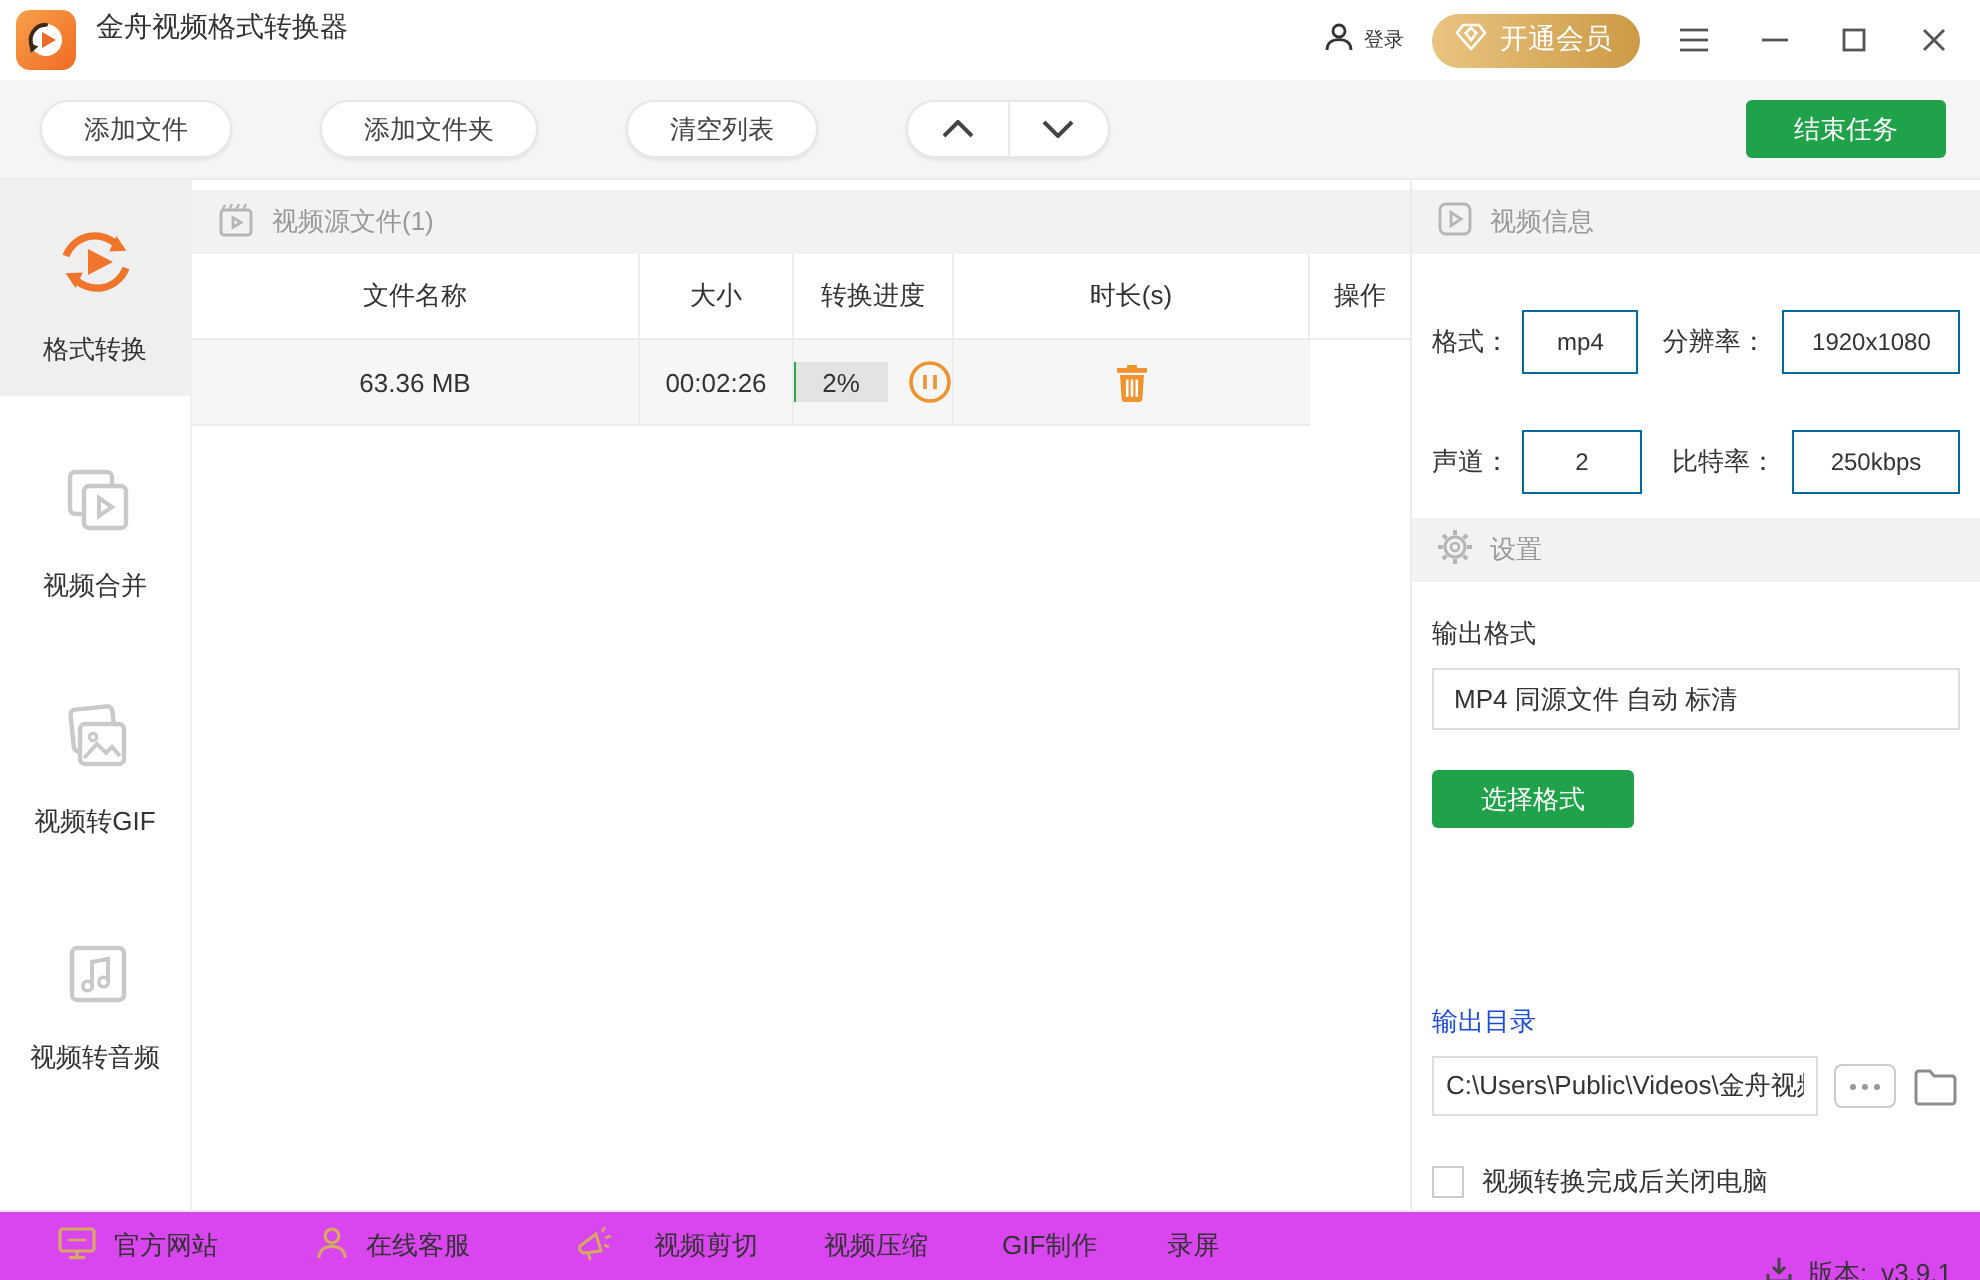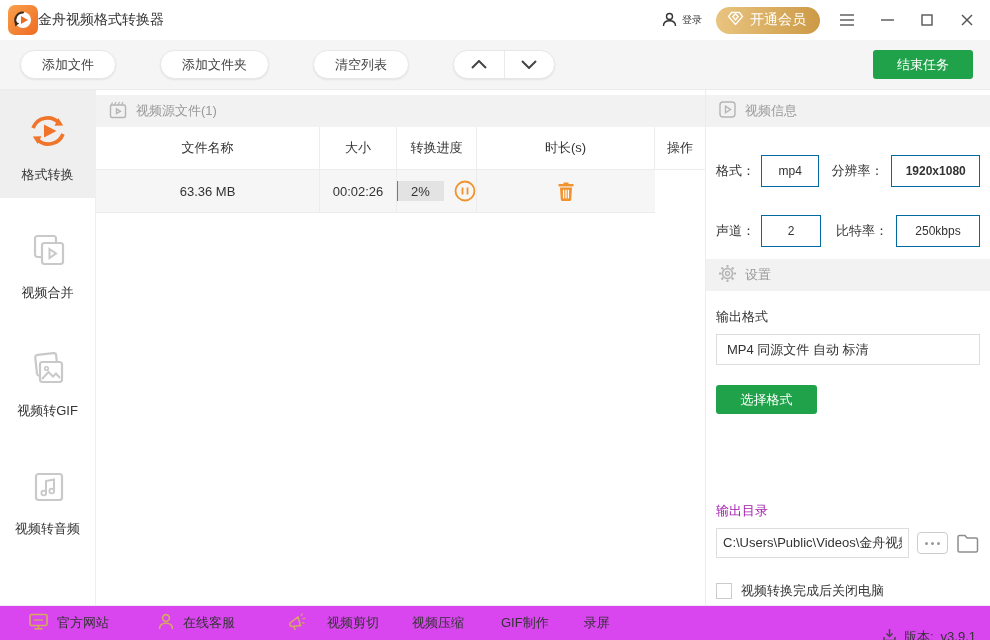--- a/index.html
+++ b/index.html
@@ -2,21 +2,21 @@
 <html><head>
 <meta charset="utf-8">
 <style>
   * { margin:0; padding:0; box-sizing:border-box; }
   html,body { width:990px; height:640px; overflow:hidden; }
   body { font-family:"Liberation Sans","DejaVu Sans",sans-serif; font-size:13px; color:#333; background:#fff; }
   .window { width:990px; height:640px; display:flex; flex-direction:column; background:#fff; }
 
   
   .titlebar { height:40px; display:flex; align-items:center; justify-content:space-between; background:#fff; padding:0 10px 0 8px; flex:0 0 auto; }
-  .tb-left { display:flex; align-items:center; }
+  .tb-left { display:flex; align-items:flex-start; gap:10px; }
   .logo { width:30px; height:30px; border-radius:7px; background:linear-gradient(135deg,#f9a04a,#ee6b23); display:flex; align-items:center; justify-content:center; }
   .app-title { font-size:14px; color:#333; }
   .tb-right { display:flex; align-items:center; gap:14px; }
   .login { display:flex; align-items:center; gap:4px; color:#333; font-size:10px; cursor:default; }
   .vip-badge { display:flex; align-items:center; gap:6px; background:linear-gradient(90deg,#e9c480,#cc9a46); color:#fff; border-radius:14px; height:27px; padding:0 14px 0 11px; font-size:14px; }
   .winbtn { width:26px; height:26px; display:flex; align-items:center; justify-content:center; color:#555; }
   .winbtn svg { display:block; }
 
   
   .toolbar { height:50px; background:#f5f5f5; display:flex; align-items:center; padding:0 17px 0 20px; gap:0; flex:0 0 auto; border-bottom:1px solid #ececec; }
@@ -54,29 +54,29 @@
   .progress-text { position:absolute; inset:0; display:flex; align-items:center; justify-content:center; font-size:13px; color:#333; }
   .icon-btn { background:none; border:none; cursor:pointer; display:flex; align-items:center; justify-content:center; padding:0; }
 
   
   .rightpanel { width:285px; flex:0 0 auto; border-left:1px solid #ececec; display:flex; flex-direction:column; background:#fff; }
   .info-row { display:flex; align-items:center; margin-top:28px; padding:0 10px; gap:6px; }
   .info-row:first-of-type { margin-top:30px; }
   .f-label { font-size:13px; color:#333; white-space:nowrap; }
   .f-box { border:1px solid #0369a1; height:32px; display:flex; align-items:center; justify-content:center; font-size:12px; color:#333; background:#fff; }
   .box-format { width:60px; }
-  .box-res { width:91px; margin-left:2px;font-weight:bold; }
+  .box-res { width:91px; margin-left:2px; }
   .box-ch { width:60px; }
   .box-br { width:84px; margin-left:2px; }
   .grow { flex:1; }
   .settings-header { margin-top:12px; }
   .out-label { margin-top:17px; padding:0 10px; font-size:13px; color:#333; }
   .format-box { margin:8px 10px 0 10px; border:1px solid #ddd; height:31px; display:flex; align-items:center; padding:0 10px; font-size:13px; color:#333; }
   .choose-btn { margin:20px 10px 0 10px; width:101px; height:29px; background:#1fa24a; color:#fff; border:none; border-radius:3px; font-size:13px; cursor:pointer; font-family:inherit; }
-  .dir-label { margin-top:88px; padding:0 10px; font-size:13px; color:#a21caf; }
+  .dir-label { margin-top:88px; padding:0 10px; font-size:13px; color:#1d4ed8; }
   .dir-row { display:flex; align-items:center; margin:8px 10px 0 10px; gap:8px; }
   .dir-input { width:200px; height:30px; border:1px solid #ddd; padding:0 6px; font-size:13px; color:#333; font-family:inherit; outline:none; }
   .dots-btn { width:32px; height:22px; border:1px solid #ccc; border-radius:4px; background:#fff; display:flex; align-items:center; justify-content:center; gap:3px; cursor:pointer; }
   .dot { width:3px; height:3px; border-radius:50%; background:#999; }
   .folder-btn { cursor:pointer; display:flex; align-items:center; }
   .chk-row { display:flex; align-items:center; gap:9px; margin:24px 10px 0 10px; }
   .chk-box { width:16px; height:16px; border:1px solid #ccc; background:#fff; cursor:pointer; }
   .chk-label { font-size:13px; color:#333; }
 
   

